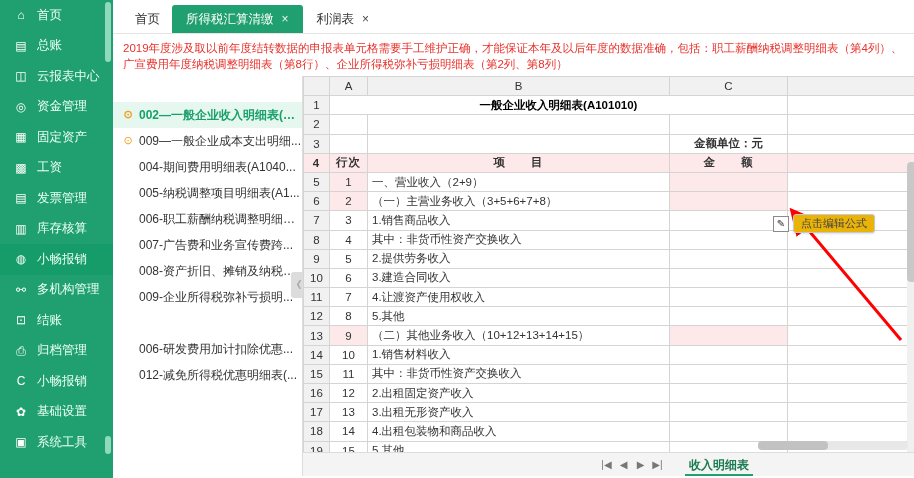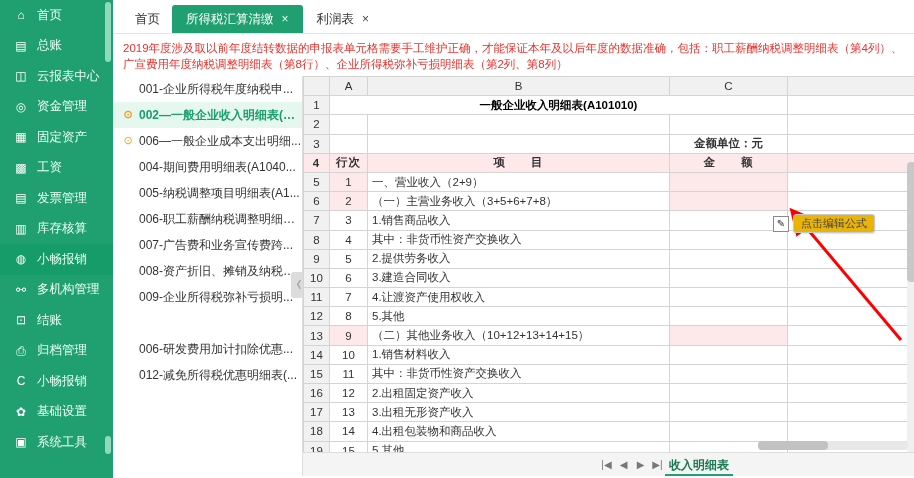--- a/index.html
+++ b/index.html
@@ -155,21 +155,21 @@
   .arrow-svg { position:absolute; left:640px; top:200px; z-index:25; pointer-events:none; }
   
   .sheet-tabs {
     position:absolute; left:0; bottom:0; height:24px; width:100%;
     background:#f4f4f4; border-top:1px solid #ddd;
     display:flex; align-items:center;
   }
   .nav-btns { display:flex; gap:2px; padding-left:296px; color:#777; font-size:10px; }
   .nav-btns span { width:15px; text-align:center; }
   .sheet-tab {
-    margin-left:0; font-size:12px; color:#1a7a50; font-weight:bold;
+    margin-left:20px; font-size:12px; color:#1a7a50; font-weight:bold;
     border-bottom:2px solid #20a070; height:22px; line-height:22px; padding:0 4px;
   }
   .hscroll {
     position:absolute; right:10px; bottom:26px; width:150px; height:9px;
     background:#e8e8e8; border-radius:4px;
   }
   .hscroll i { display:block; width:70px; height:9px; background:#c2c2c2; border-radius:4px; }
   .vscroll {
     position:absolute; right:2px; top:86px; width:9px; height:300px;
     background:#f0f0f0;
@@ -262,29 +262,28 @@
       </div>
     </div>
 
     <div class="warn">2019年度涉及取以前年度结转数据的申报表单元格需要手工维护正确，才能保证本年及以后年度的数据准确，包括：职工薪酬纳税调整明细表（第4列）、广宣费用年度纳税调整明细表（第8行）、企业所得税弥补亏损明细表（第2列、第8列）</div>
 
     <div class="content">
 
       <div class="tree">
         <div class="tree-item">
           <span class="mark"></span>
-          <span>001-企业所得税年度纳税申...</span>
         </div>
         <div class="tree-item sel">
           <span class="mark">⊙</span>
           <span>002—一般企业收入明细表(A1...</span>
         </div>
         <div class="tree-item">
           <span class="mark">⊙</span>
-          <span>006—一般企业成本支出明细...</span>
+          <span>009—一般企业成本支出明细...</span>
         </div>
         <div class="tree-item">
           <span class="mark"></span>
           <span>004-期间费用明细表(A1040...</span>
         </div>
         <div class="tree-item">
           <span class="mark"></span>
           <span>005-纳税调整项目明细表(A1...</span>
         </div>
         <div class="tree-item">

